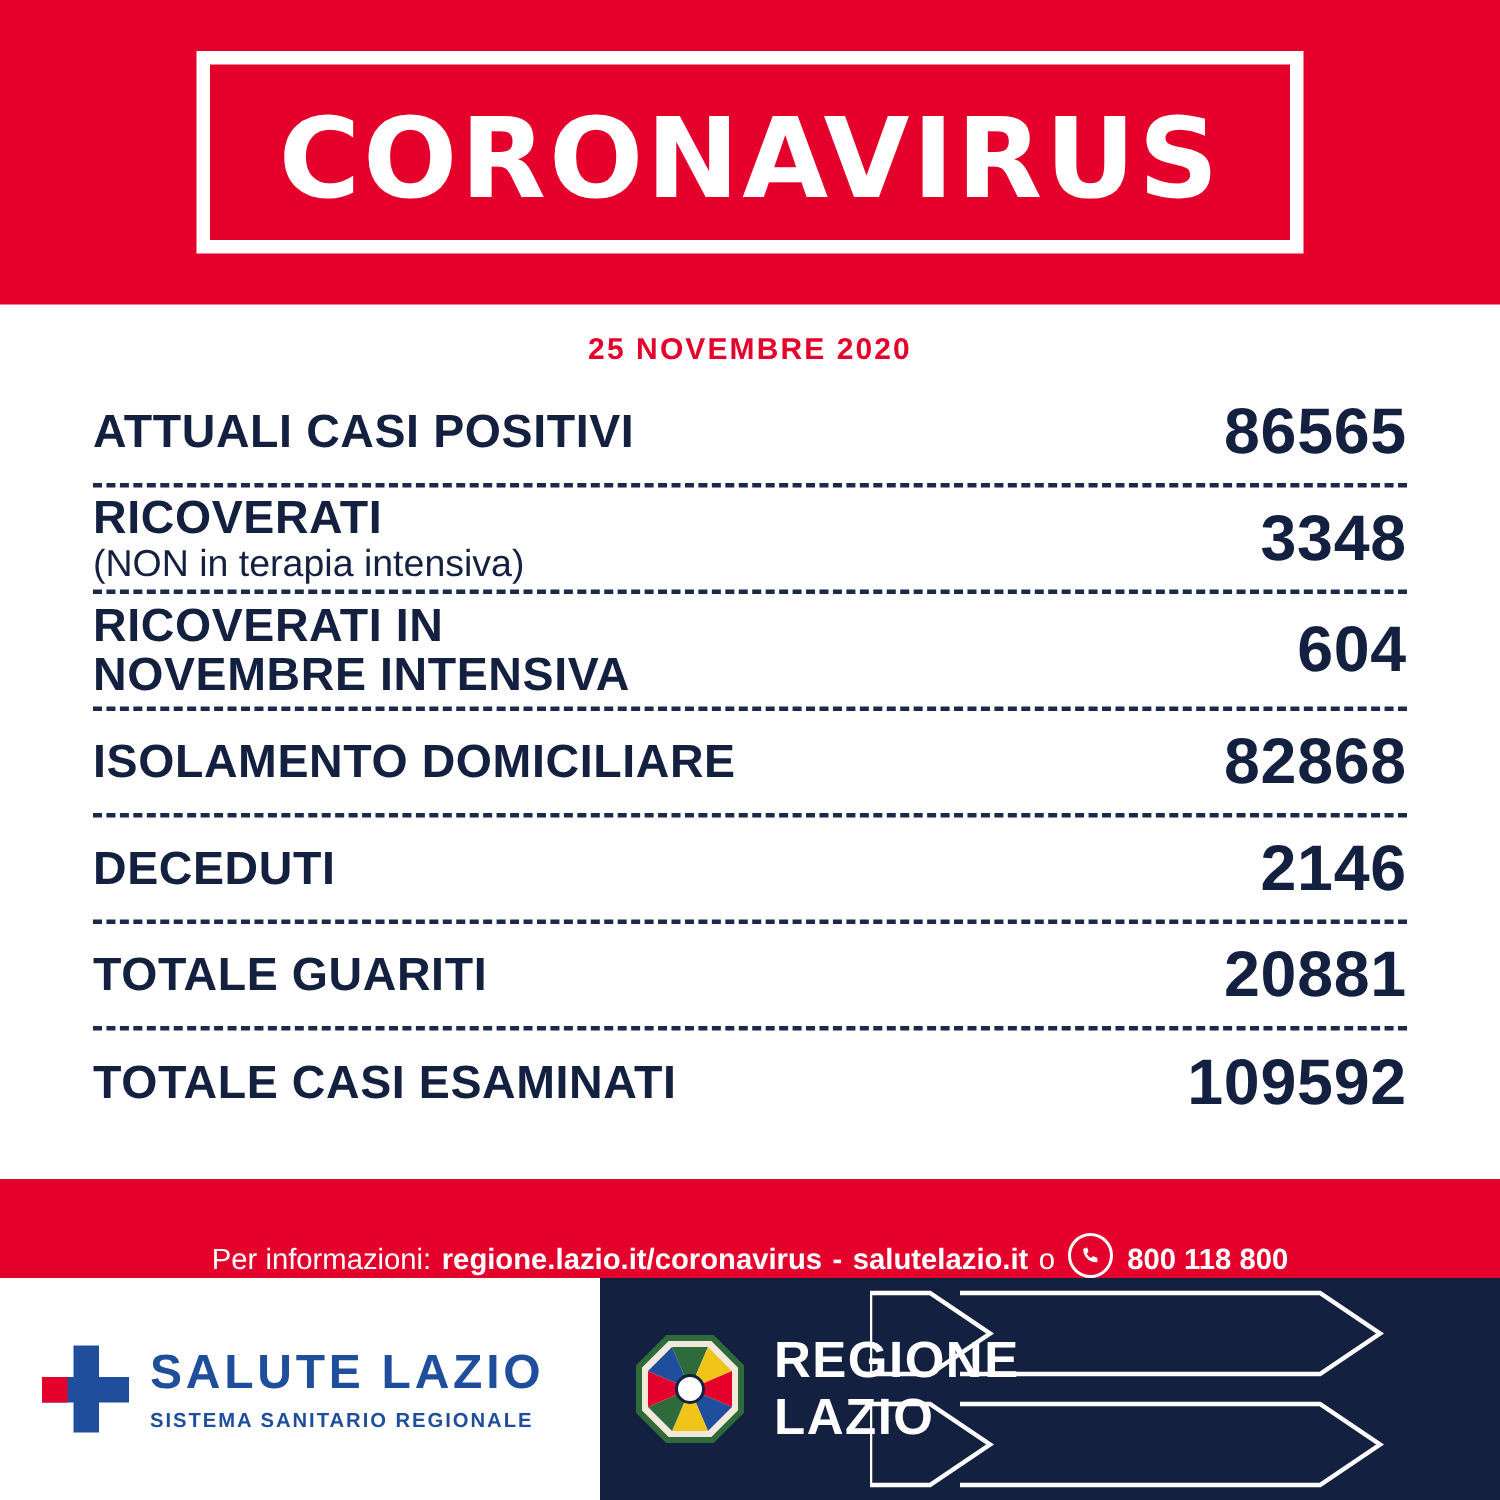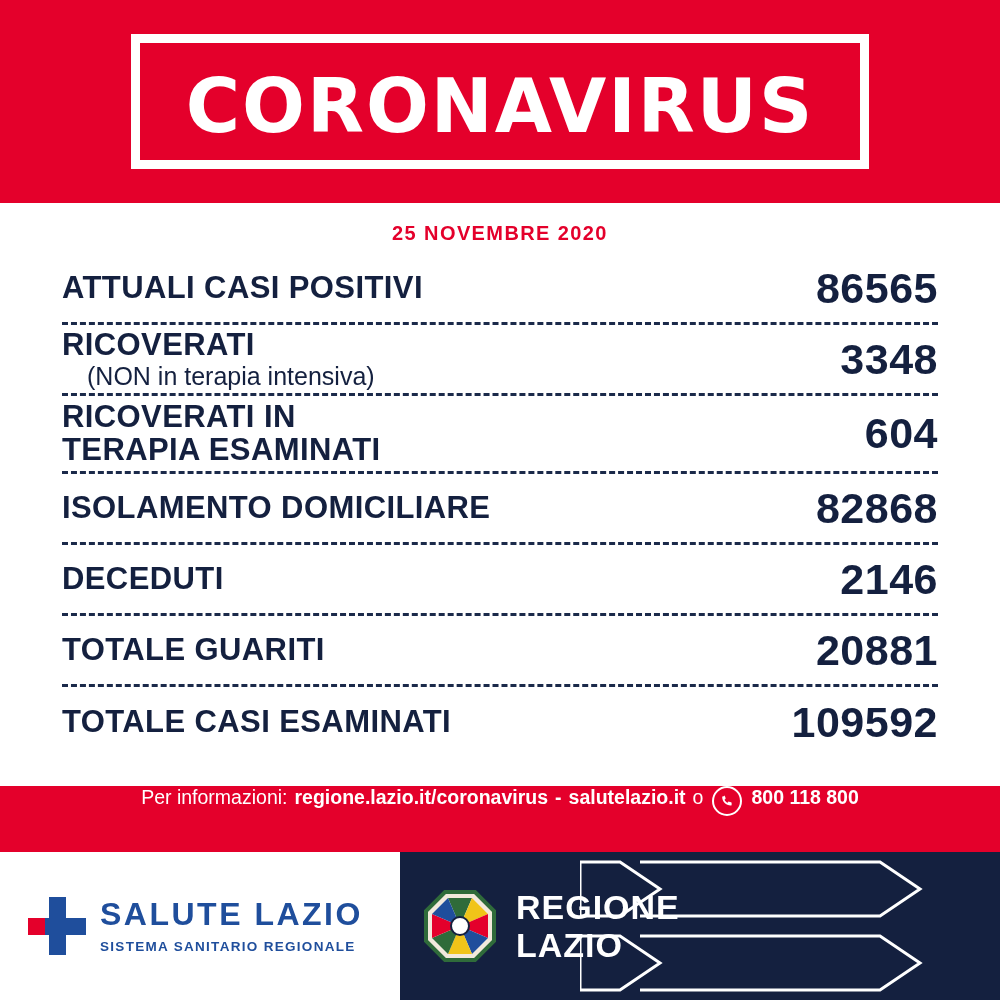--- a/index.html
+++ b/index.html
@@ -84,38 +84,37 @@
     letter-spacing: 0.4px;
     line-height: 1.06;
     font-family: "Liberation Sans", sans-serif;
   }
   .stat-label .sub {
     display: block;
     font-weight: normal;
     font-size: 25px;
     letter-spacing: 0;
     margin-top: 1px;
-    margin-left: 25px;
   }
   .stat-value {
     color: #14203f;
     font-weight: bold;
     font-size: 43px;
     letter-spacing: 0.5px;
     font-family: "Liberation Sans", sans-serif;
     white-space: nowrap;
   }
 
   
   .infobar {
     flex: 0 0 auto;
     background: #e4002b;
     height: 66px;
     display: flex;
-    align-items: flex-start;
+    align-items: flex-end;
     justify-content: center;
     color: #ffffff;
     font-size: 19.5px;
     gap: 7px;
   }
   .infobar .plain { font-weight: normal; }
   .infobar .bold { font-weight: bold; }
   .phone-icon {
     display: inline-flex;
     align-items: center;
@@ -232,21 +231,21 @@
 
     <div class="stat-row">
       <div class="stat-label">
         <span>RICOVERATI</span>
         <span class="sub">(NON in terapia intensiva)</span>
       </div>
       <div class="stat-value">3348</div>
     </div>
 
     <div class="stat-row tall">
-      <div class="stat-label">RICOVERATI IN<br><span>TERAPIA ESAMINATI</span></div>
+      <div class="stat-label">RICOVERATI IN<br><span>NOVEMBRE INTENSIVA</span></div>
       <div class="stat-value">604</div>
     </div>
 
     <div class="stat-row">
       <div class="stat-label">ISOLAMENTO DOMICILIARE</div>
       <div class="stat-value">82868</div>
     </div>
 
     <div class="stat-row">
       <div class="stat-label">DECEDUTI</div>

